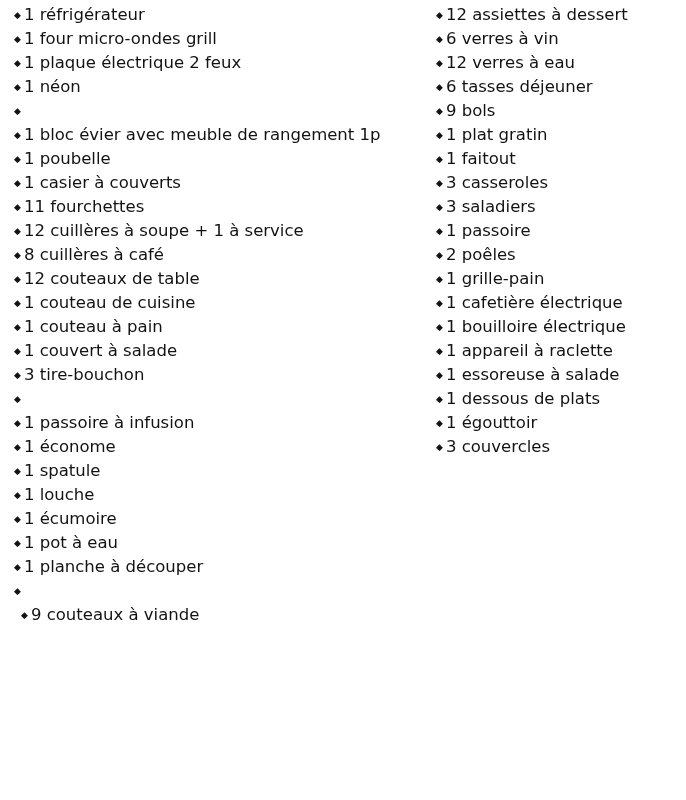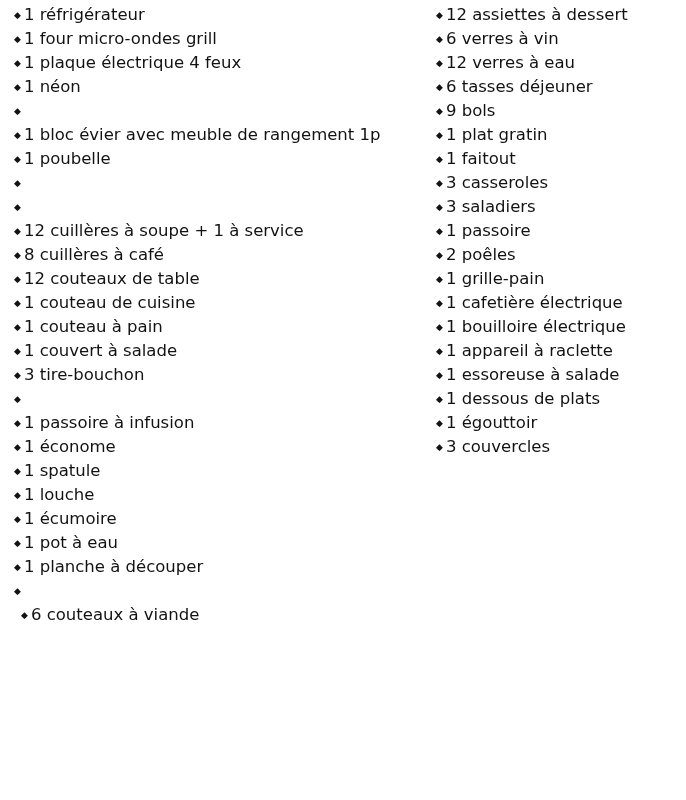--- a/index.html
+++ b/index.html
@@ -50,21 +50,21 @@
     <span class="txt">1 réfrigérateur</span>
   </div>
 
   <div class="row">
     <span class="bullet">◆</span>
     <span class="txt">1 four micro-ondes grill</span>
   </div>
 
   <div class="row">
     <span class="bullet">◆</span>
-    <span class="txt">1 plaque électrique 4 feux</span>
+    <span class="txt">1 plaque électrique 2 feux</span>
   </div>
 
   <div class="row">
     <span class="bullet">◆</span>
     <span class="txt">1 néon</span>
   </div>
 
   <div class="row">
     <span class="bullet">◆</span>
   </div>
@@ -74,24 +74,26 @@
     <span class="txt">1 bloc évier avec meuble de rangement 1p</span>
   </div>
 
   <div class="row">
     <span class="bullet">◆</span>
     <span class="txt">1 poubelle</span>
   </div>
 
   <div class="row">
     <span class="bullet">◆</span>
-  </div>
-
-  <div class="row">
-    <span class="bullet">◆</span>
+    <span class="txt">1 casier à couverts</span>
+  </div>
+
+  <div class="row">
+    <span class="bullet">◆</span>
+    <span class="txt">11 fourchettes</span>
   </div>
 
   <div class="row">
     <span class="bullet">◆</span>
     <span class="txt">12 cuillères à soupe + 1 à service</span>
   </div>
 
   <div class="row">
     <span class="bullet">◆</span>
     <span class="txt">8 cuillères à café</span>
@@ -160,21 +162,21 @@
     <span class="bullet">◆</span>
     <span class="txt">1 planche à découper</span>
   </div>
 
   <div class="row">
     <span class="bullet">◆</span>
   </div>
 
   <div class="row indent">
     <span class="bullet">◆</span>
-    <span class="txt">6 couteaux à viande</span>
+    <span class="txt">9 couteaux à viande</span>
   </div>
 </div>
   <div class="col col-right">
   <div class="row">
     <span class="bullet">◆</span>
     <span class="txt">12 assiettes à dessert</span>
   </div>
 
   <div class="row">
     <span class="bullet">◆</span>

